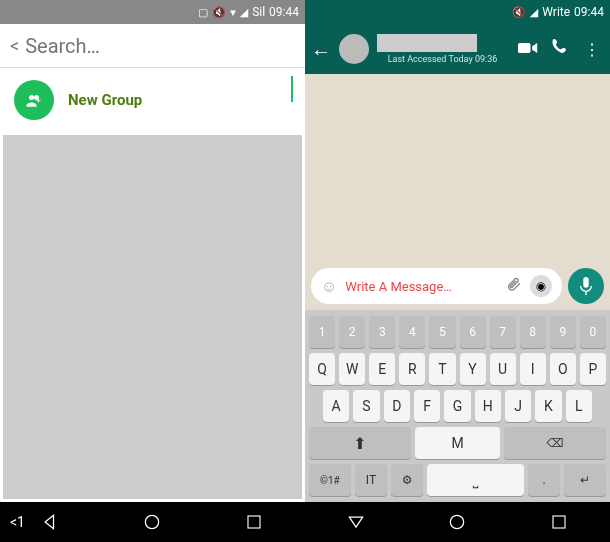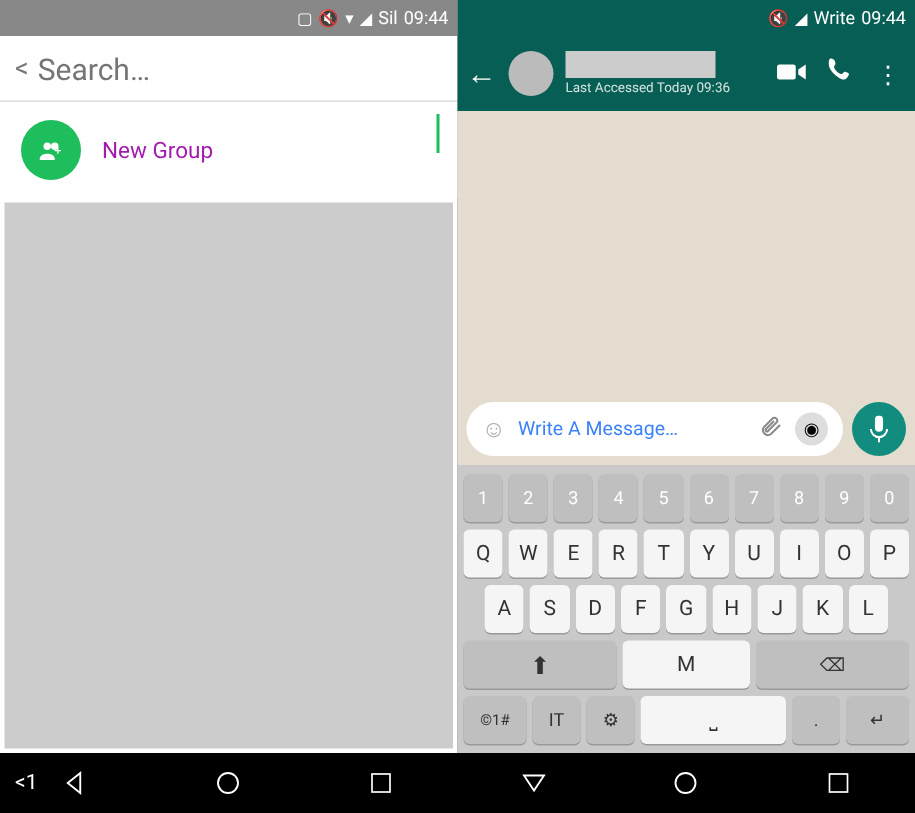--- a/index.html
+++ b/index.html
@@ -14,36 +14,36 @@
     .status-bar.gray { background: #888; color: #fff; }
     .status-bar.teal { background: #075e54; color: #fff; }
     .status-glyph { font-size: 11px; }
 
     
     .search-bar { height: 44px; display: flex; align-items: center; padding: 0 10px; border-bottom: 1px solid #ddd; background: #fff; }
     .back-caret { font-size: 18px; color: #777; margin-right: 6px; }
     .search-input { border: none; outline: none; font-size: 20px; color: #0f766e; flex: 1; background: transparent; }
     .new-group-row { height: 64px; display: flex; align-items: center; padding: 0 14px; gap: 14px; background: #fff; position: relative; }
     .new-group-circle { width: 40px; height: 40px; border-radius: 50%; background: #1ebe5d; display: flex; align-items: center; justify-content: center; color: #fff; }
-    .new-group-label { font-size: 15px; color: #a21caf; }
+    .new-group-label { font-size: 15px; color: #4d7c0f; font-weight: bold; }
     .cursor-line { position: absolute; right: 12px; top: 8px; width: 2px; height: 26px; background: #1ebe5d; }
     .left-gray { flex: 1; background: #ccc; margin: 3px; }
 
     
     .chat-header { height: 50px; background: #075e54; display: flex; align-items: center; padding: 0 6px; gap: 8px; color: #fff; }
     .back-arrow { font-size: 20px; }
     .avatar { width: 30px; height: 30px; border-radius: 50%; background: #bbb; }
     .contact-block { background: #ccc; width: 100px; height: 18px; margin-bottom: 2px; }
-    .last-access { font-size: 9px; color: #d6e5e2; }
+    .last-access { font-size: 9px; color: #d6e5e2; text-align: center; }
     .contact-wrap { flex: 1; display: flex; flex-direction: column; }
     .hdr-icon { width: 24px; text-align: center; font-size: 16px; }
     .chat-bg { flex: 1; background: #e4ddcf; position: relative; }
     .input-bar { display: flex; align-items: center; padding: 6px; gap: 6px; background: #e4ddcf; }
     .msg-input { flex: 1; background: #fff; border-radius: 20px; height: 36px; display: flex; align-items: center; padding: 0 10px; gap: 8px; }
-    .msg-placeholder { color: #3b82f6; font-size: 13px; flex: 1; }
+    .msg-placeholder { color: #ef4444; font-size: 13px; flex: 1; }
     .attach-icon, .camera-icon { color: #888; font-size: 15px; }
     .camera-circ { width: 22px; height: 22px; border-radius: 50%; background: #ddd; display: flex; align-items: center; justify-content: center; font-size: 12px; }
     .mic-btn { width: 36px; height: 36px; border-radius: 50%; background: #128c7e; display: flex; align-items: center; justify-content: center; color: #fff; font-size: 14px; }
 
     
     .keyboard { background: #c9c9c9; padding: 6px 4px; display: flex; flex-direction: column; gap: 5px; }
     .kb-row { display: flex; gap: 4px; justify-content: center; }
     .key { background: #f5f5f5; border-radius: 4px; height: 32px; flex: 1; display: flex; align-items: center; justify-content: center; font-size: 14px; color: #333; position: relative; box-shadow: 0 1px 0 #999; }
     .key.num { background: #bfbfbf; color: #fff; font-size: 12px; }
     .key.util { background: #bfbfbf; font-size: 12px; }

